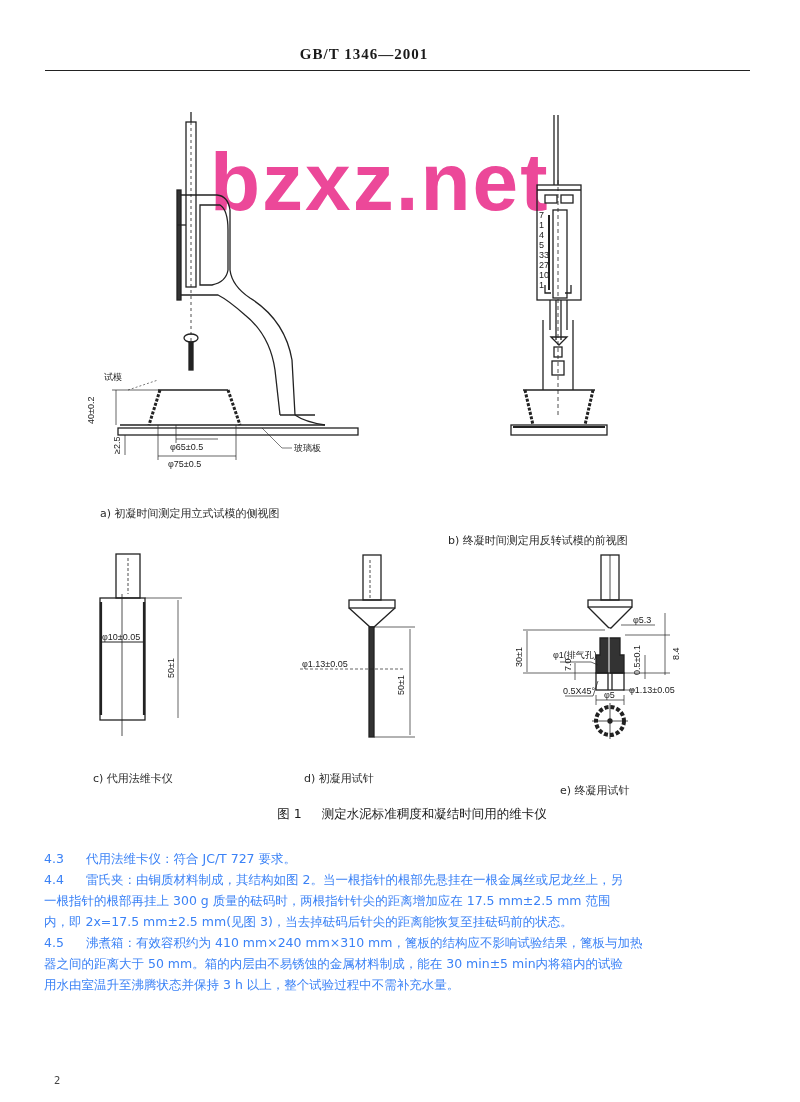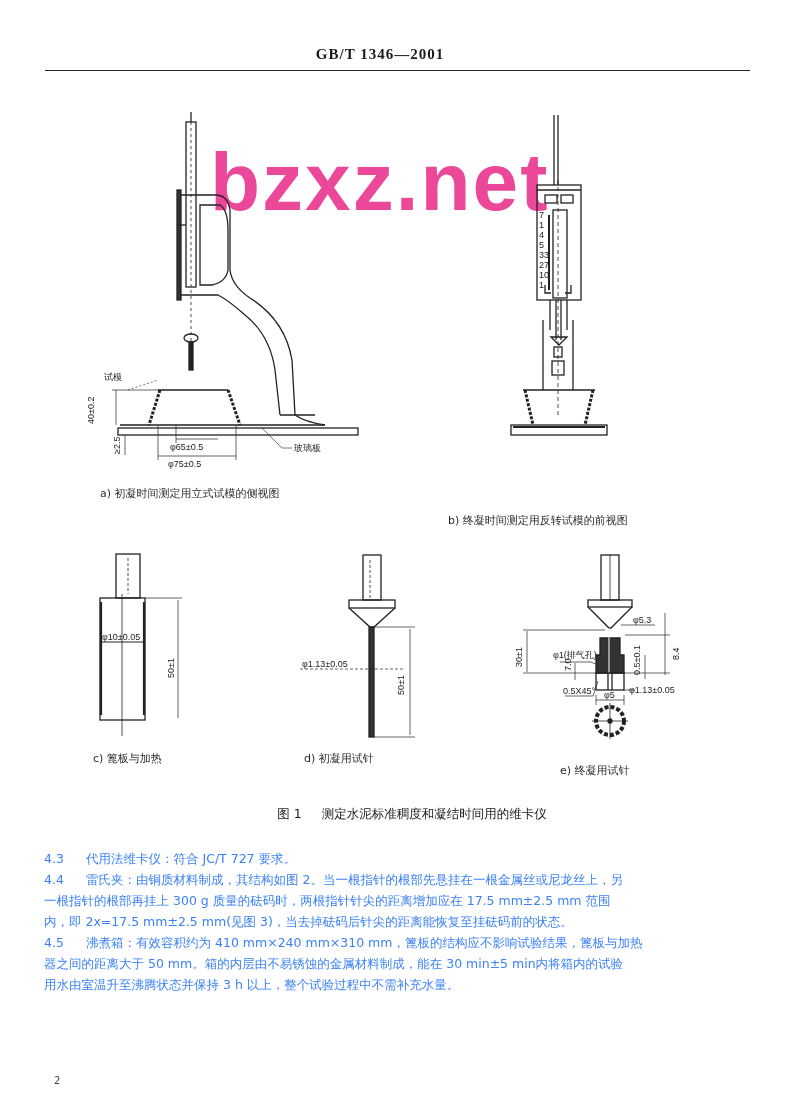--- a/index.html
+++ b/index.html
@@ -1,25 +1,25 @@
 <!DOCTYPE html>
 <html><head>
 <meta charset="utf-8">
 <style>
   html, body { margin: 0; padding: 0; background: #ffffff; }
   body { width: 800px; height: 1102px; position: relative; overflow: hidden;
          font-family: "DejaVu Sans", sans-serif; color: #1a1a1a; }
   .header { position: absolute; left: 0; top: 46px; width: 728px; text-align: center;
-            font-family: "Liberation Serif", serif; font-size: 15px; font-weight: bold; letter-spacing: 1px; padding-left: 16px; }
+            font-family: "Liberation Serif", serif; font-size: 15px; font-weight: bold; letter-spacing: 1px; }
   .header-rule { position: absolute; left: 45px; top: 70px; width: 705px; height: 0;
                  border-top: 1.6px solid #222; }
   .watermark { position: absolute; left: 210px; top: 135px; font-family: "Liberation Sans", sans-serif;
                font-size: 82px; font-weight: bold; color: #ec4899; letter-spacing: 2px; z-index: 0; }
   svg.fig { position: absolute; overflow: visible; z-index: 1; }
-  .caption { position: absolute; font-size: 11px; color: #2a2a2a; white-space: nowrap; }
+  .caption { position: absolute; font-size: 11px; color: #2a2a2a; white-space: nowrap; margin-top: 20px; }
   .fig-title { position: absolute; left: 0; top: 806px; width: 800px; text-align: center;
                font-size: 12.5px; color: #1a1a1a; padding-left: 12px; }
   .fig-title span { margin: 0 10px; }
   .body-text { position: absolute; left: 44px; top: 848px; width: 708px; font-size: 12.5px; line-height: 21px; color: #3b82f6; }
   .para .num { display: inline-block; width: 42px; }
   .page-num { position: absolute; left: 54px; top: 1075px; font-size: 10px; color: #444; }
   .dim { font-family: "Liberation Sans", sans-serif; font-size: 9px; fill: #222; }
   .lbl { font-family: "DejaVu Sans", sans-serif; font-size: 9px; fill: #222; }
 </style>
 </head>
@@ -126,21 +126,21 @@
     <line x1="1" y1="52" x2="1" y2="165" stroke-width="2.2"></line>
     <line x1="44" y1="52" x2="44" y2="165" stroke-width="2.2"></line>
     <line x1="22" y1="44" x2="22" y2="186" stroke-width="0.8"></line>
     <line x1="0" y1="92" x2="45" y2="92" stroke-width="1"></line>
     <line x1="45" y1="48" x2="82" y2="48" stroke-width="0.7"></line>
     <line x1="78" y1="50" x2="78" y2="168" stroke-width="0.7"></line>
   </g>
   <text class="dim" x="2" y="90" font-size="8">φ10±0.05</text>
   <text class="dim" transform="translate(74,128) rotate(-90)">50±1</text>
 </svg>
-<div class="caption" style="left:93px;top:751px">c) 篦板与加热</div>
+<div class="caption" style="left:93px;top:751px">c) 代用法维卡仪</div>
 
 <svg class="fig" style="left:300px;top:555px" width="150" height="180" viewBox="0 0 150 180">
   <g fill="none" stroke="#222" stroke-width="1.3">
     <rect x="63" y="0" width="18" height="45"></rect>
     <line x1="70" y1="5" x2="70" y2="45" stroke-dasharray="3,2" stroke-width="0.8"></line>
     <rect x="49" y="45" width="46" height="8"></rect>
     <path d="M49 53 L70 72 L74 72 L95 53"></path>
     <rect x="69" y="72" width="5" height="110" fill="#333"></rect>
     <line x1="0" y1="114" x2="105" y2="114" stroke-width="0.7" stroke-dasharray="3,2"></line>
     <line x1="74" y1="72" x2="115" y2="72" stroke-width="0.7"></line>

